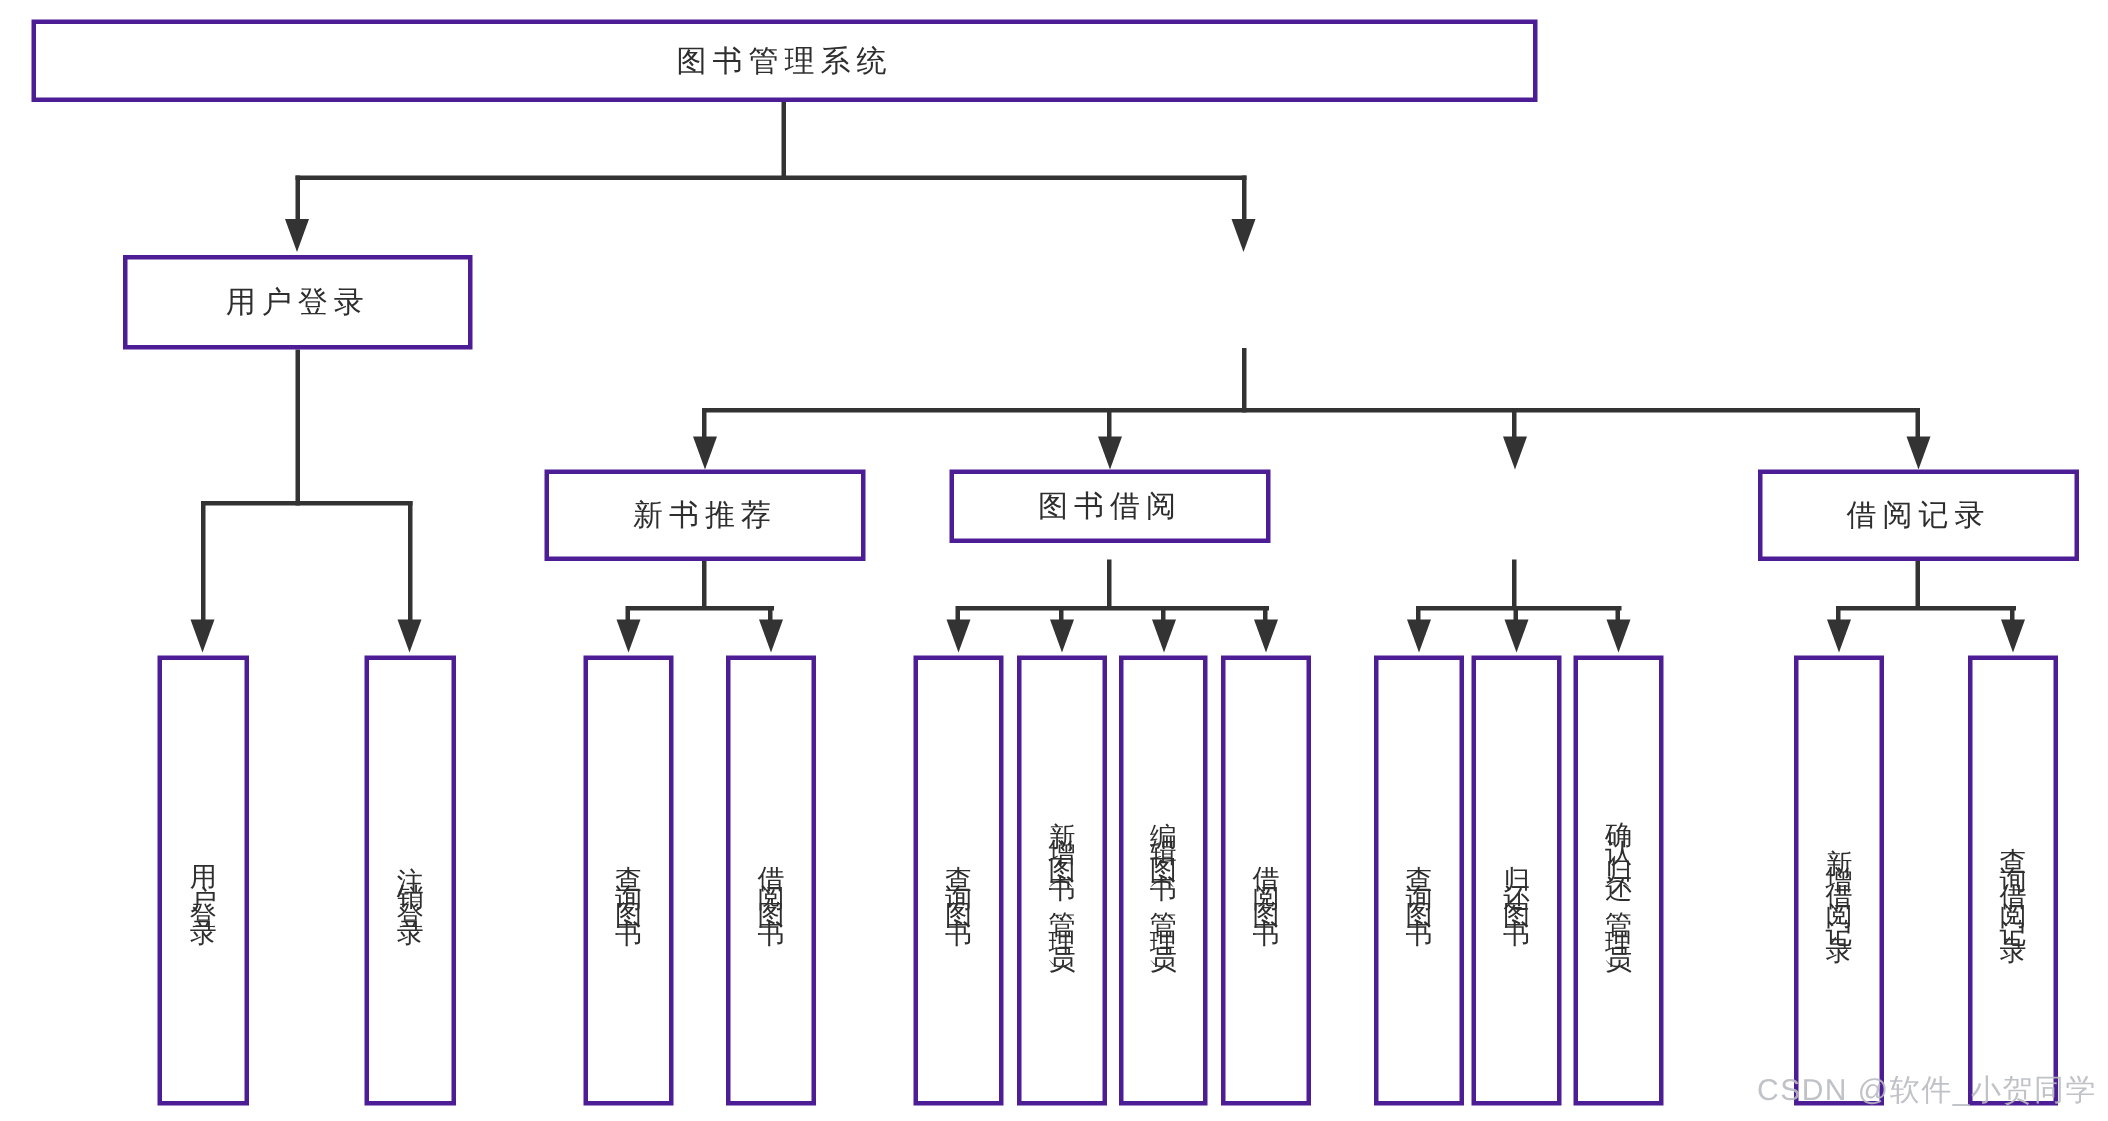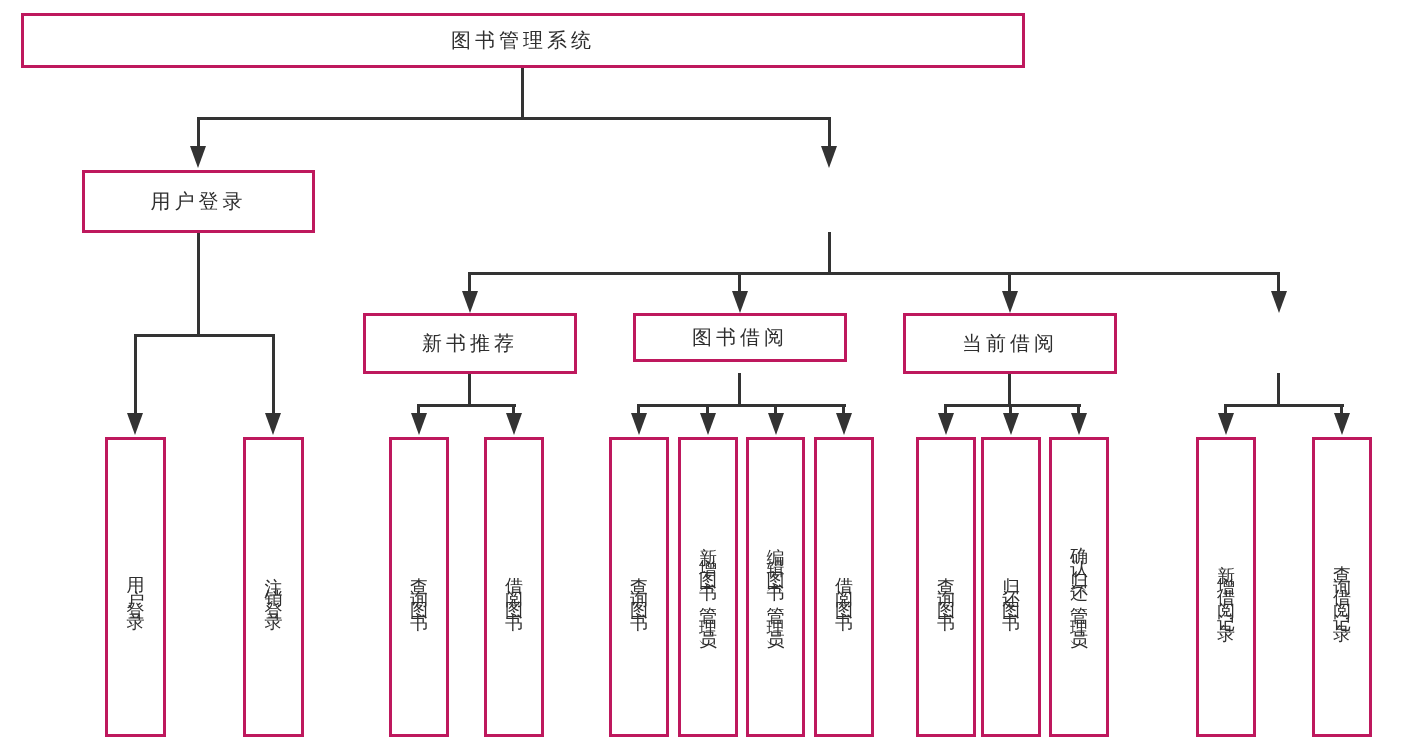--- a/index.html
+++ b/index.html
@@ -2,21 +2,21 @@
 <html><head>
 <meta charset="utf-8">
 <style>
   html,body { margin:0; padding:0; background:#ffffff; }
   .stage {
     position:relative; width:1405px; height:747px; background:#ffffff;
     font-family:"Liberation Sans","DejaVu Sans",sans-serif; overflow:hidden;
   }
   .box {
     position:absolute; box-sizing:border-box; background:#ffffff;
-    border:3px solid #be185d; color:#2e2e2e;
+    border:3px solid #4c1d95; color:#2e2e2e;
     display:flex; align-items:center; justify-content:center;
     font-size:20px; letter-spacing:4px; white-space:nowrap;
   }
   .vbox {
     writing-mode:vertical-rl; text-orientation:mixed;
     font-size:18px; letter-spacing:12px; line-height:1;
   }
   .hline { position:absolute; height:3px; background:#333333; }
   .vline { position:absolute; width:3px;  background:#333333; }
   .arrow {
@@ -92,34 +92,35 @@
   <div class="arrow" style="left:1218px; top:413px;"></div>
   <div class="vline" style="left:1340px; top:404px; height:11px;"></div>
   <div class="arrow" style="left:1334px; top:413px;"></div>
 
   <div class="box" style="left:21px; top:13px; width:1004px; height:55px;">图书管理系统</div>
 
   <div class="box" style="left:82px; top:170px; width:233px; height:63px;">用户登录</div>
 
   <div class="box" style="left:363px; top:313px; width:214px; height:61px;">新书推荐</div>
   <div class="box" style="left:633px; top:313px; width:214px; height:49px;">图书借阅</div>
-  <div class="box" style="left:903px; top:313px; width:214px; height:61px;">当前借阅</div>
+  <div class="box" style="left:1172px; top:313px; width:214px; height:61px;">借阅记录</div>
 
   <div class="box vbox" style="left:105px; top:437px; width:61px; height:300px;">用户登录</div>
   <div class="box vbox" style="left:243px; top:437px; width:61px; height:300px;">注销登录</div>
 
   <div class="box vbox" style="left:389px; top:437px; width:60px; height:300px;">查询图书</div>
   <div class="box vbox" style="left:484px; top:437px; width:60px; height:300px;">借阅图书</div>
 
   <div class="box vbox" style="left:609px; top:437px; width:60px; height:300px;">查询图书</div>
   <div class="box vbox" style="left:678px; top:437px; width:60px; height:300px;">新增图书（管理员）</div>
   <div class="box vbox" style="left:746px; top:437px; width:59px; height:300px;">编辑图书（管理员）</div>
   <div class="box vbox" style="left:814px; top:437px; width:60px; height:300px;">借阅图书</div>
 
   <div class="box vbox" style="left:916px; top:437px; width:60px; height:300px;">查询图书</div>
   <div class="box vbox" style="left:981px; top:437px; width:60px; height:300px;">归还图书</div>
   <div class="box vbox" style="left:1049px; top:437px; width:60px; height:300px;">确认归还（管理员）</div>
 
   <div class="box vbox" style="left:1196px; top:437px; width:60px; height:300px;">新增借阅记录</div>
   <div class="box vbox" style="left:1312px; top:437px; width:60px; height:300px;">查询借阅记录</div>
 
+  <div class="watermark">CSDN @软件_小贺同学</div>
 
 </div>
 
 </body></html>

